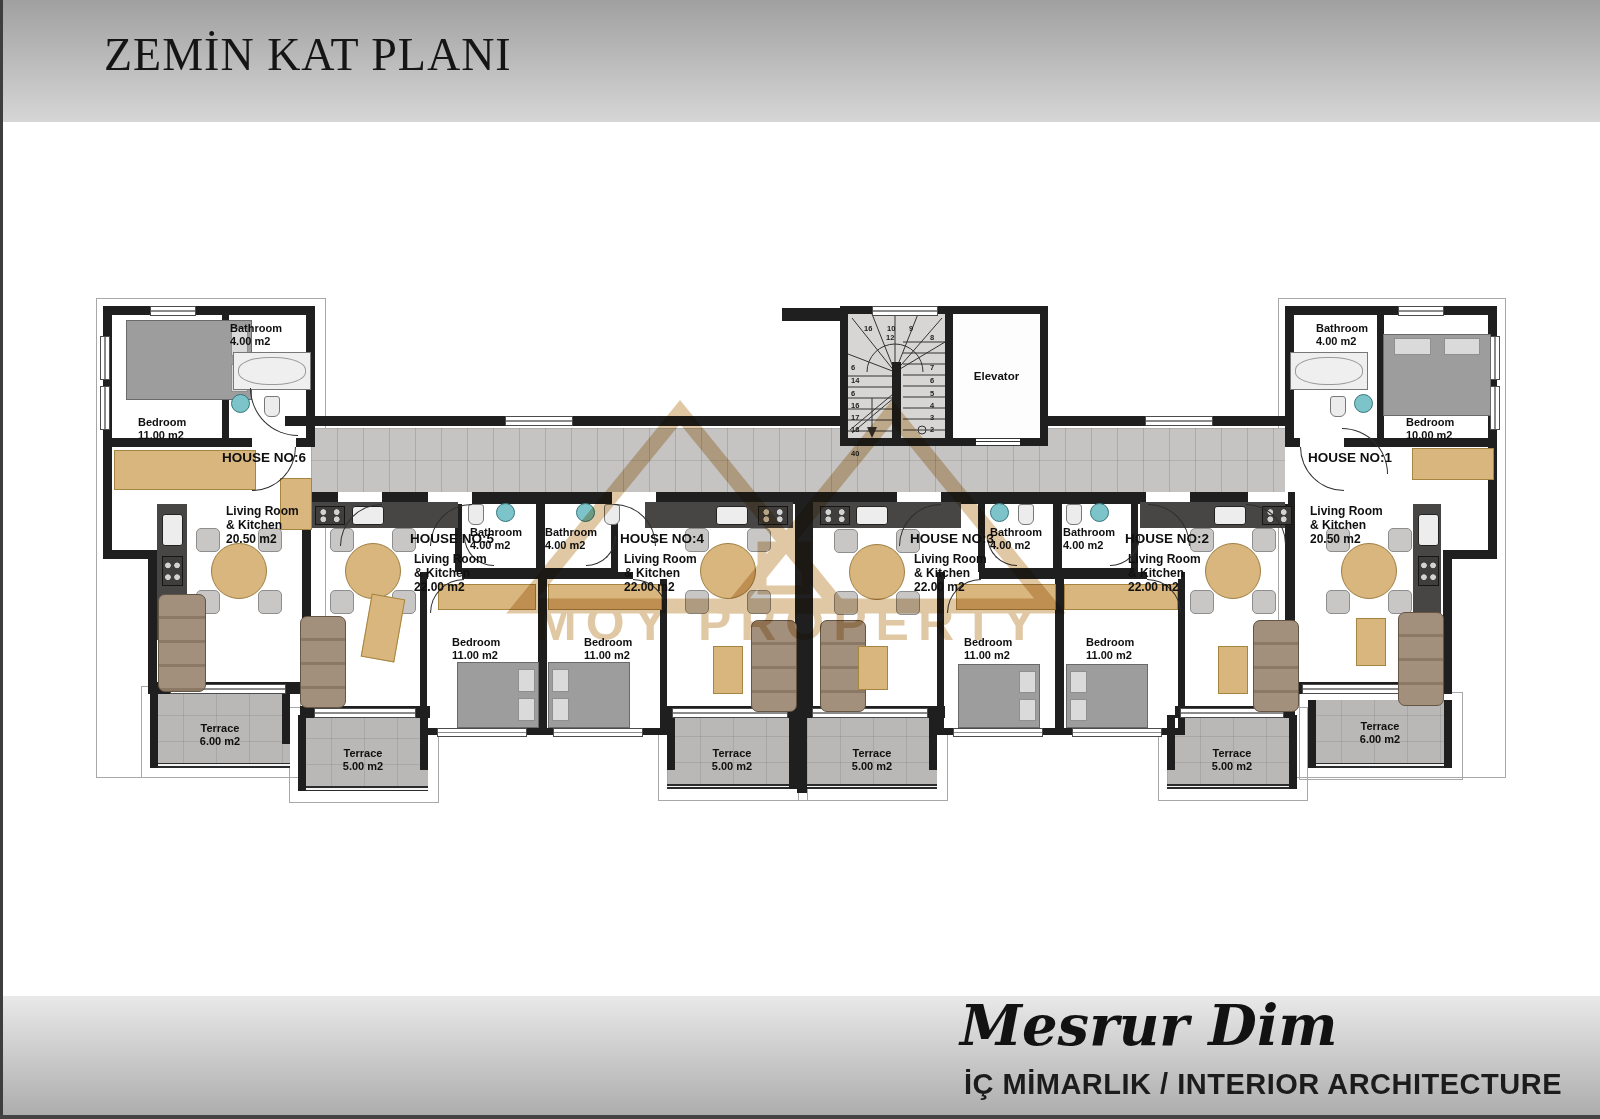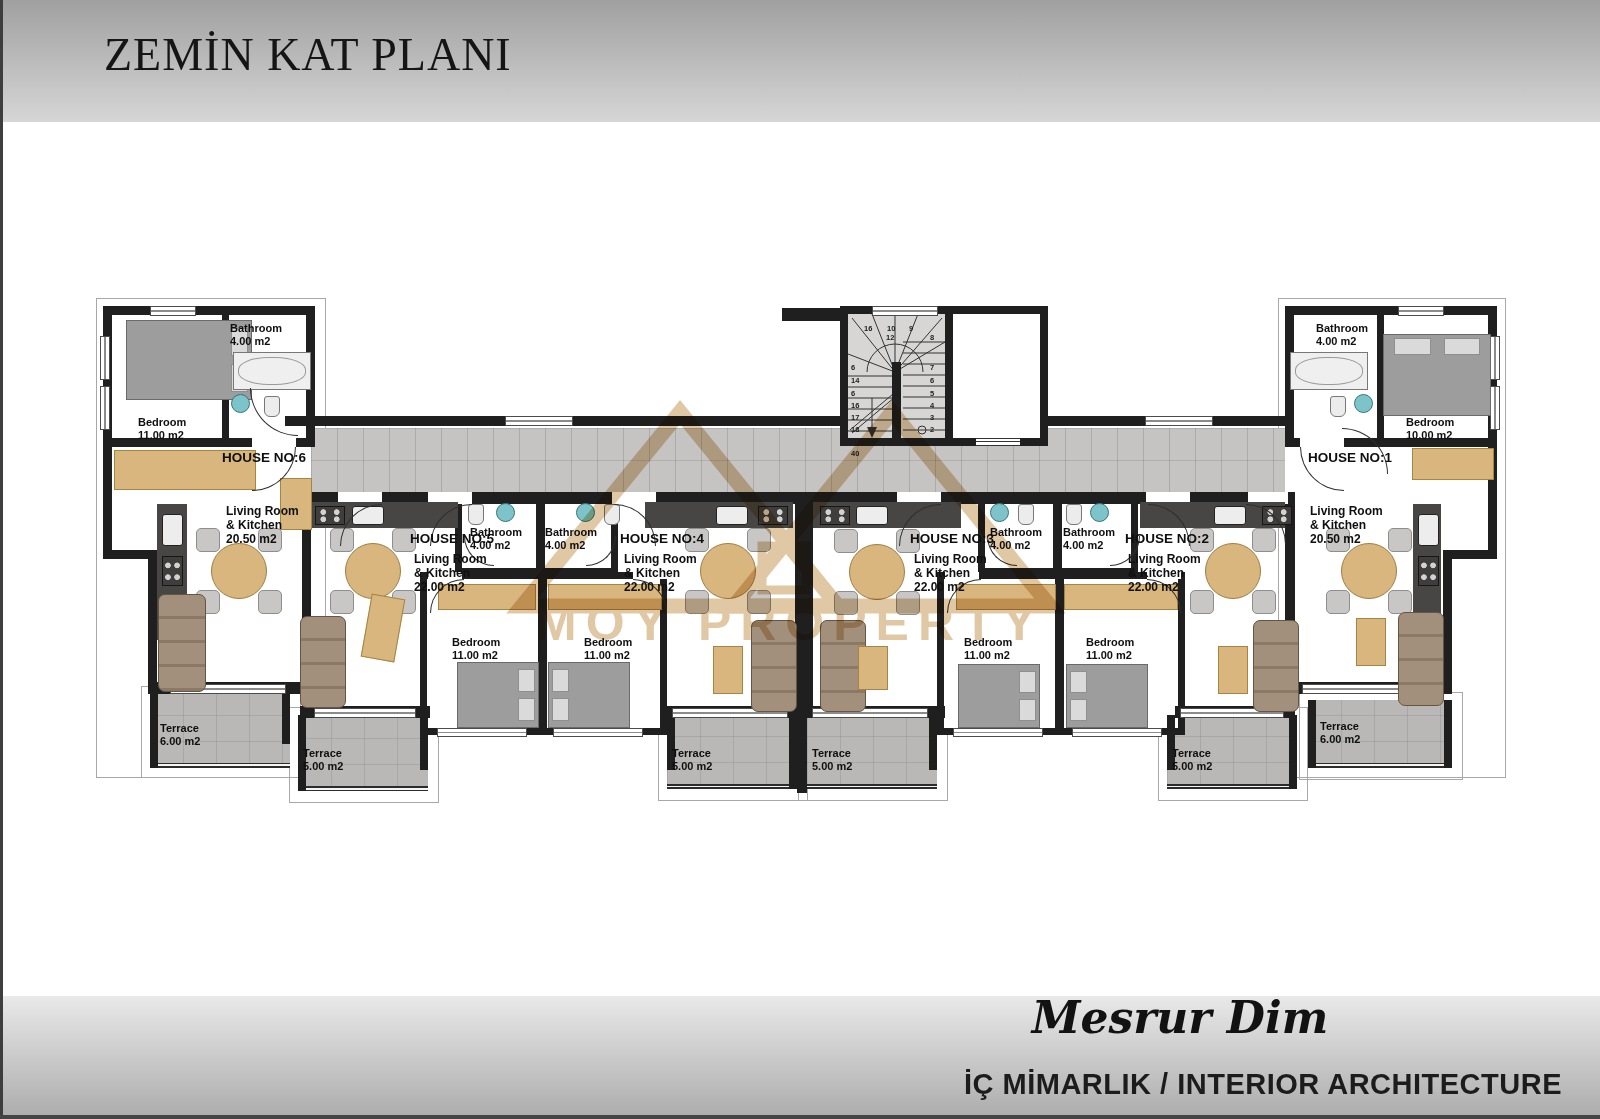--- a/index.html
+++ b/index.html
@@ -6,44 +6,44 @@
   body{width:1600px;height:1119px;position:relative;background:#fff;overflow:hidden;
        font-family:"Liberation Sans",sans-serif}
   .band-top{position:absolute;left:0;top:0;width:1600px;height:122px;
             background:linear-gradient(180deg,#a0a0a0,#d6d6d6)}
   .band-bottom{position:absolute;left:0;top:996px;width:1600px;height:123px;
             background:linear-gradient(180deg,#e9e9e9,#ababab)}
   .edge-left{position:absolute;left:0;top:0;width:3px;height:1119px;background:#3e3e3e}
   .edge-bottom{position:absolute;left:0;top:1115px;width:1600px;height:4px;background:#444}
   .title{position:absolute;left:104px;top:28px;font-family:"Liberation Serif",serif;
          font-size:46px;letter-spacing:1px;color:#151515}
-  .sig-name{position:absolute;left:960px;top:992px;width:440px;text-align:center;
+  .sig-name{position:absolute;left:960px;top:992px;width:440px;
             font-family:"DejaVu Serif",serif;font-style:italic;font-weight:700;
-            font-size:44px;color:#121212}
+            font-size:56px;color:#121212}
   .sig-sub{position:absolute;left:890px;top:1068px;width:672px;text-align:right;
            font-size:29px;font-weight:700;letter-spacing:.5px;color:#1c1c1c}
   .plan{position:absolute;left:0;top:0;width:1600px;height:1119px}
   .wall{position:absolute;background:#1f1f1f}
   .room{position:absolute;background:#fff;border:9px solid #1f1f1f;box-sizing:border-box}
   .room.b8{border-width:8px}.room.b7{border-width:7px}
   .floor{position:absolute}
   .corridor{background:repeating-linear-gradient(90deg,rgba(0,0,0,.13) 0 1px,transparent 1px 26px),
             repeating-linear-gradient(0deg,transparent 0 31px,rgba(0,0,0,.10) 31px 32px),#c5c4c3}
   .terrace{background:repeating-linear-gradient(90deg,rgba(0,0,0,.09) 0 1px,transparent 1px 33px),
            repeating-linear-gradient(0deg,rgba(0,0,0,.09) 0 1px,transparent 1px 26px),#b9b8b7}
   .rail{position:absolute;background:linear-gradient(180deg,#2c2c2c 0 1.5px,#f5f5f5 1.5px 3.5px,#2c2c2c 3.5px 5px)}
   .outline{position:absolute;border:1px solid #a8a8a8}
   .win{position:absolute;border:1px solid #4c4c4c;box-sizing:border-box;
        background:linear-gradient(180deg,#fff 0 42%,#8b8b8b 42% 58%,#fff 58% 100%)}
   .win.v{background:linear-gradient(90deg,#fff 0 42%,#8b8b8b 42% 58%,#fff 58% 100%)}
   .gap{position:absolute;background:#fff}
   .lbl{position:absolute;font-weight:700;font-size:11px;line-height:1.18;color:#0f0f0f;white-space:pre-line}
   .lbl.house{font-size:13.5px;white-space:nowrap}
   .lbl.living{font-size:12px}
-  .lbl.ctr{text-align:left}
+  .lbl.ctr{text-align:center}
   .arc{position:absolute;box-sizing:border-box}
   .arc.tl{border-top:1.6px solid #2e2e2e;border-left:1.6px solid #2e2e2e;border-top-left-radius:100%}
   .arc.tr{border-top:1.6px solid #2e2e2e;border-right:1.6px solid #2e2e2e;border-top-right-radius:100%}
   .arc.bl{border-bottom:1.6px solid #2e2e2e;border-left:1.6px solid #2e2e2e;border-bottom-left-radius:100%}
   .arc.br{border-bottom:1.6px solid #2e2e2e;border-right:1.6px solid #2e2e2e;border-bottom-right-radius:100%}
   .counter{position:absolute;background:#484644}
   .ksink{position:absolute;background:#ededed;border:1px solid #222;border-radius:3px}
   .stove{position:absolute;border:1px solid #161616;background:
      radial-gradient(circle at 26% 30%,#d2d2d2 2.5px,transparent 3.2px),
      radial-gradient(circle at 74% 30%,#d2d2d2 2.5px,transparent 3.2px),
@@ -143,20 +143,23 @@
         <line x1="2" y1="116" x2="45" y2="80"></line>
           <line x1="4" y1="119" x2="47" y2="83"></line>
         <line x1="24" y1="84" x2="24" y2="116"></line>
         <circle cx="74" cy="116" r="4"></circle>
       </g>
       <polygon points="19,113 29,113 24,124" fill="#333"></polygon>
       <rect x="44" y="48" width="9" height="76" fill="#1f1f1f"></rect>
     </svg>
   </div>
   <div class="wall" style="left:945px;top:314px;width:8px;height:124px"></div>
+  <div class="elev" style="left:953px;top:314px;width:87px;height:124px">
+    <span>Elevator</span>
+  </div>
   <div class="room b7" style="left:420px;top:572px;width:125px;height:163px"></div>
   <div class="room b7" style="left:540px;top:572px;width:127px;height:163px"></div>
   <div class="room b7" style="left:937px;top:572px;width:125px;height:163px"></div>
   <div class="room b7" style="left:1057px;top:572px;width:128px;height:163px"></div>
 
   <div class="wall" style="left:103px;top:438px;width:9px;height:121px"></div>
   <div class="wall" style="left:103px;top:550px;width:53px;height:9px"></div>
   <div class="wall" style="left:148px;top:550px;width:9px;height:144px"></div>
   <div class="wall" style="left:222px;top:310px;width:7px;height:128px"></div>
   <div class="wall" style="left:285px;top:416px;width:555px;height:10px"></div>

